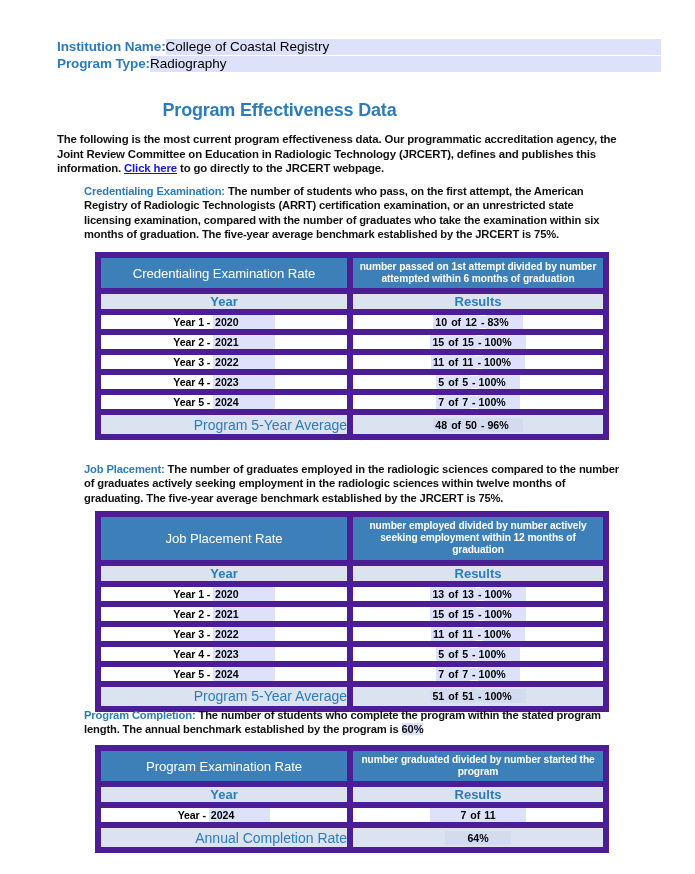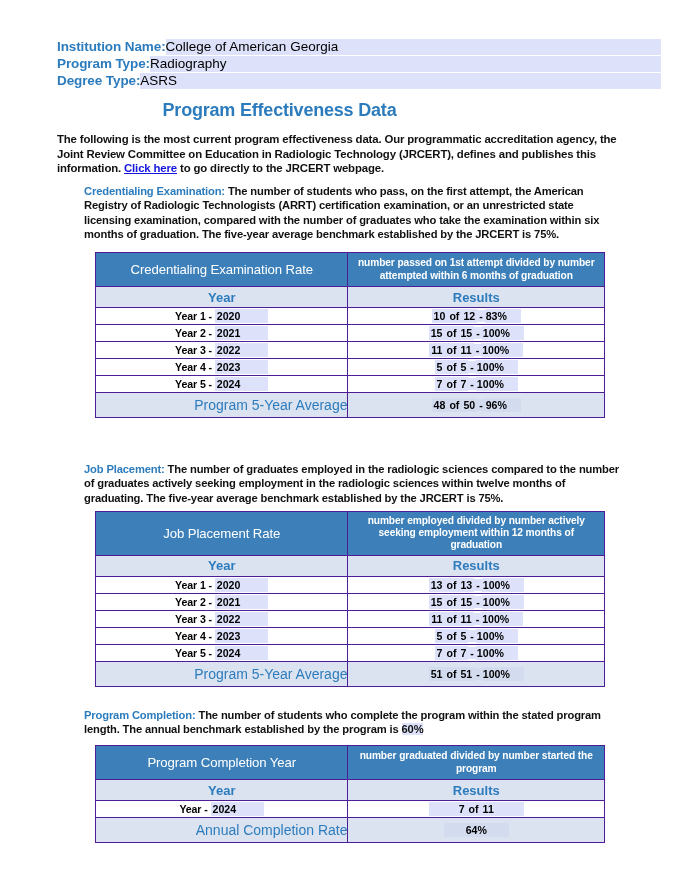--- a/index.html
+++ b/index.html
@@ -99,21 +99,21 @@
   
   .ptable {
     position: absolute;
     left: 95px;
     width: 510px;
     border-collapse: collapse;
     table-layout: fixed;
     border: 1.6px solid #111;
   }
   .ptable td {
-    border: 1px solid #4c1d95;
+    border: 6px solid #4c1d95;
     padding: 0;
     vertical-align: middle;
   }
   .col-left  { width: 252px; }
   .col-right { width: 256px; }
 
   .th-blue {
     background: #3d80b9;
     color: #ffffff;
     text-align: center;
@@ -142,21 +142,21 @@
     background: #ffffff;
     height: 17px;
     font-size: 10.6px;
     font-weight: bold;
     text-align: center;
     color: #000;
   }
   .yrlabel { letter-spacing: -0.1px; }
   .yrnum {
     background: #dde2fa;
-    padding: 1px 28px 1px 2px;
+    padding: 1px 36px 1px 2px;
   }
   .res-wrap {
     display: flex;
     justify-content: center;
     align-items: center;
     font-size: 10.6px;
     font-weight: bold;
   }
   .res-frac {
     background: #dde2fa;
@@ -191,29 +191,25 @@
   }
 </style>
 </head>
 <body>
 
 <div class="page">
 
   <div class="idblock">
     <div class="idrow">
       <span class="idlabel">Institution Name:</span>
-      <span class="idvalue">College of American Georgia</span>
+      <span class="idvalue">College of Coastal Registry</span>
     </div>
     <div class="idrow">
       <span class="idlabel">Program Type:</span>
       <span class="idvalue">Radiography</span>
-    </div>
-    <div class="idrow">
-      <span class="idlabel">Degree Type:</span>
-      <span class="idvalue">ASRS</span>
     </div>
   </div>
 
   <div class="doc-title">Program Effectiveness Data</div>
 
   <div class="intro">
     <span>The following is the most current program effectiveness data. Our programmatic accreditation agency, the Joint Review Committee on Education in Radiologic Technology (JRCERT), defines and publishes this information. </span><a href="#" class="lnk">Click here</a><span> to go directly to the JRCERT webpage.</span>
   </div>
 
   <div class="secdesc" style="top:184px;">
@@ -410,21 +406,21 @@
     <span class="sechead">Program Completion:</span><span> The number of students who complete the program within the stated program length. The annual benchmark established by the program is </span><span class="hl">60%</span>
   </div>
 
   <table class="ptable" style="top:745px;">
     <colgroup>
         <col class="col-left">
         <col class="col-right">
       </colgroup>
     <tbody>
       <tr>
-        <td class="th-blue big">Program Completion Year</td>
+        <td class="th-blue big">Program Examination Rate</td>
         <td class="th-blue small">number graduated divided by number started the program</td>
       </tr>
       <tr>
         <td class="th-sub">Year</td>
         <td class="th-sub">Results</td>
       </tr>
       <tr>
         <td class="row-cell"><span class="yrlabel">Year - </span><span class="yrnum">2024</span></td>
         <td class="row-cell">
           <span class="res-wrap">

